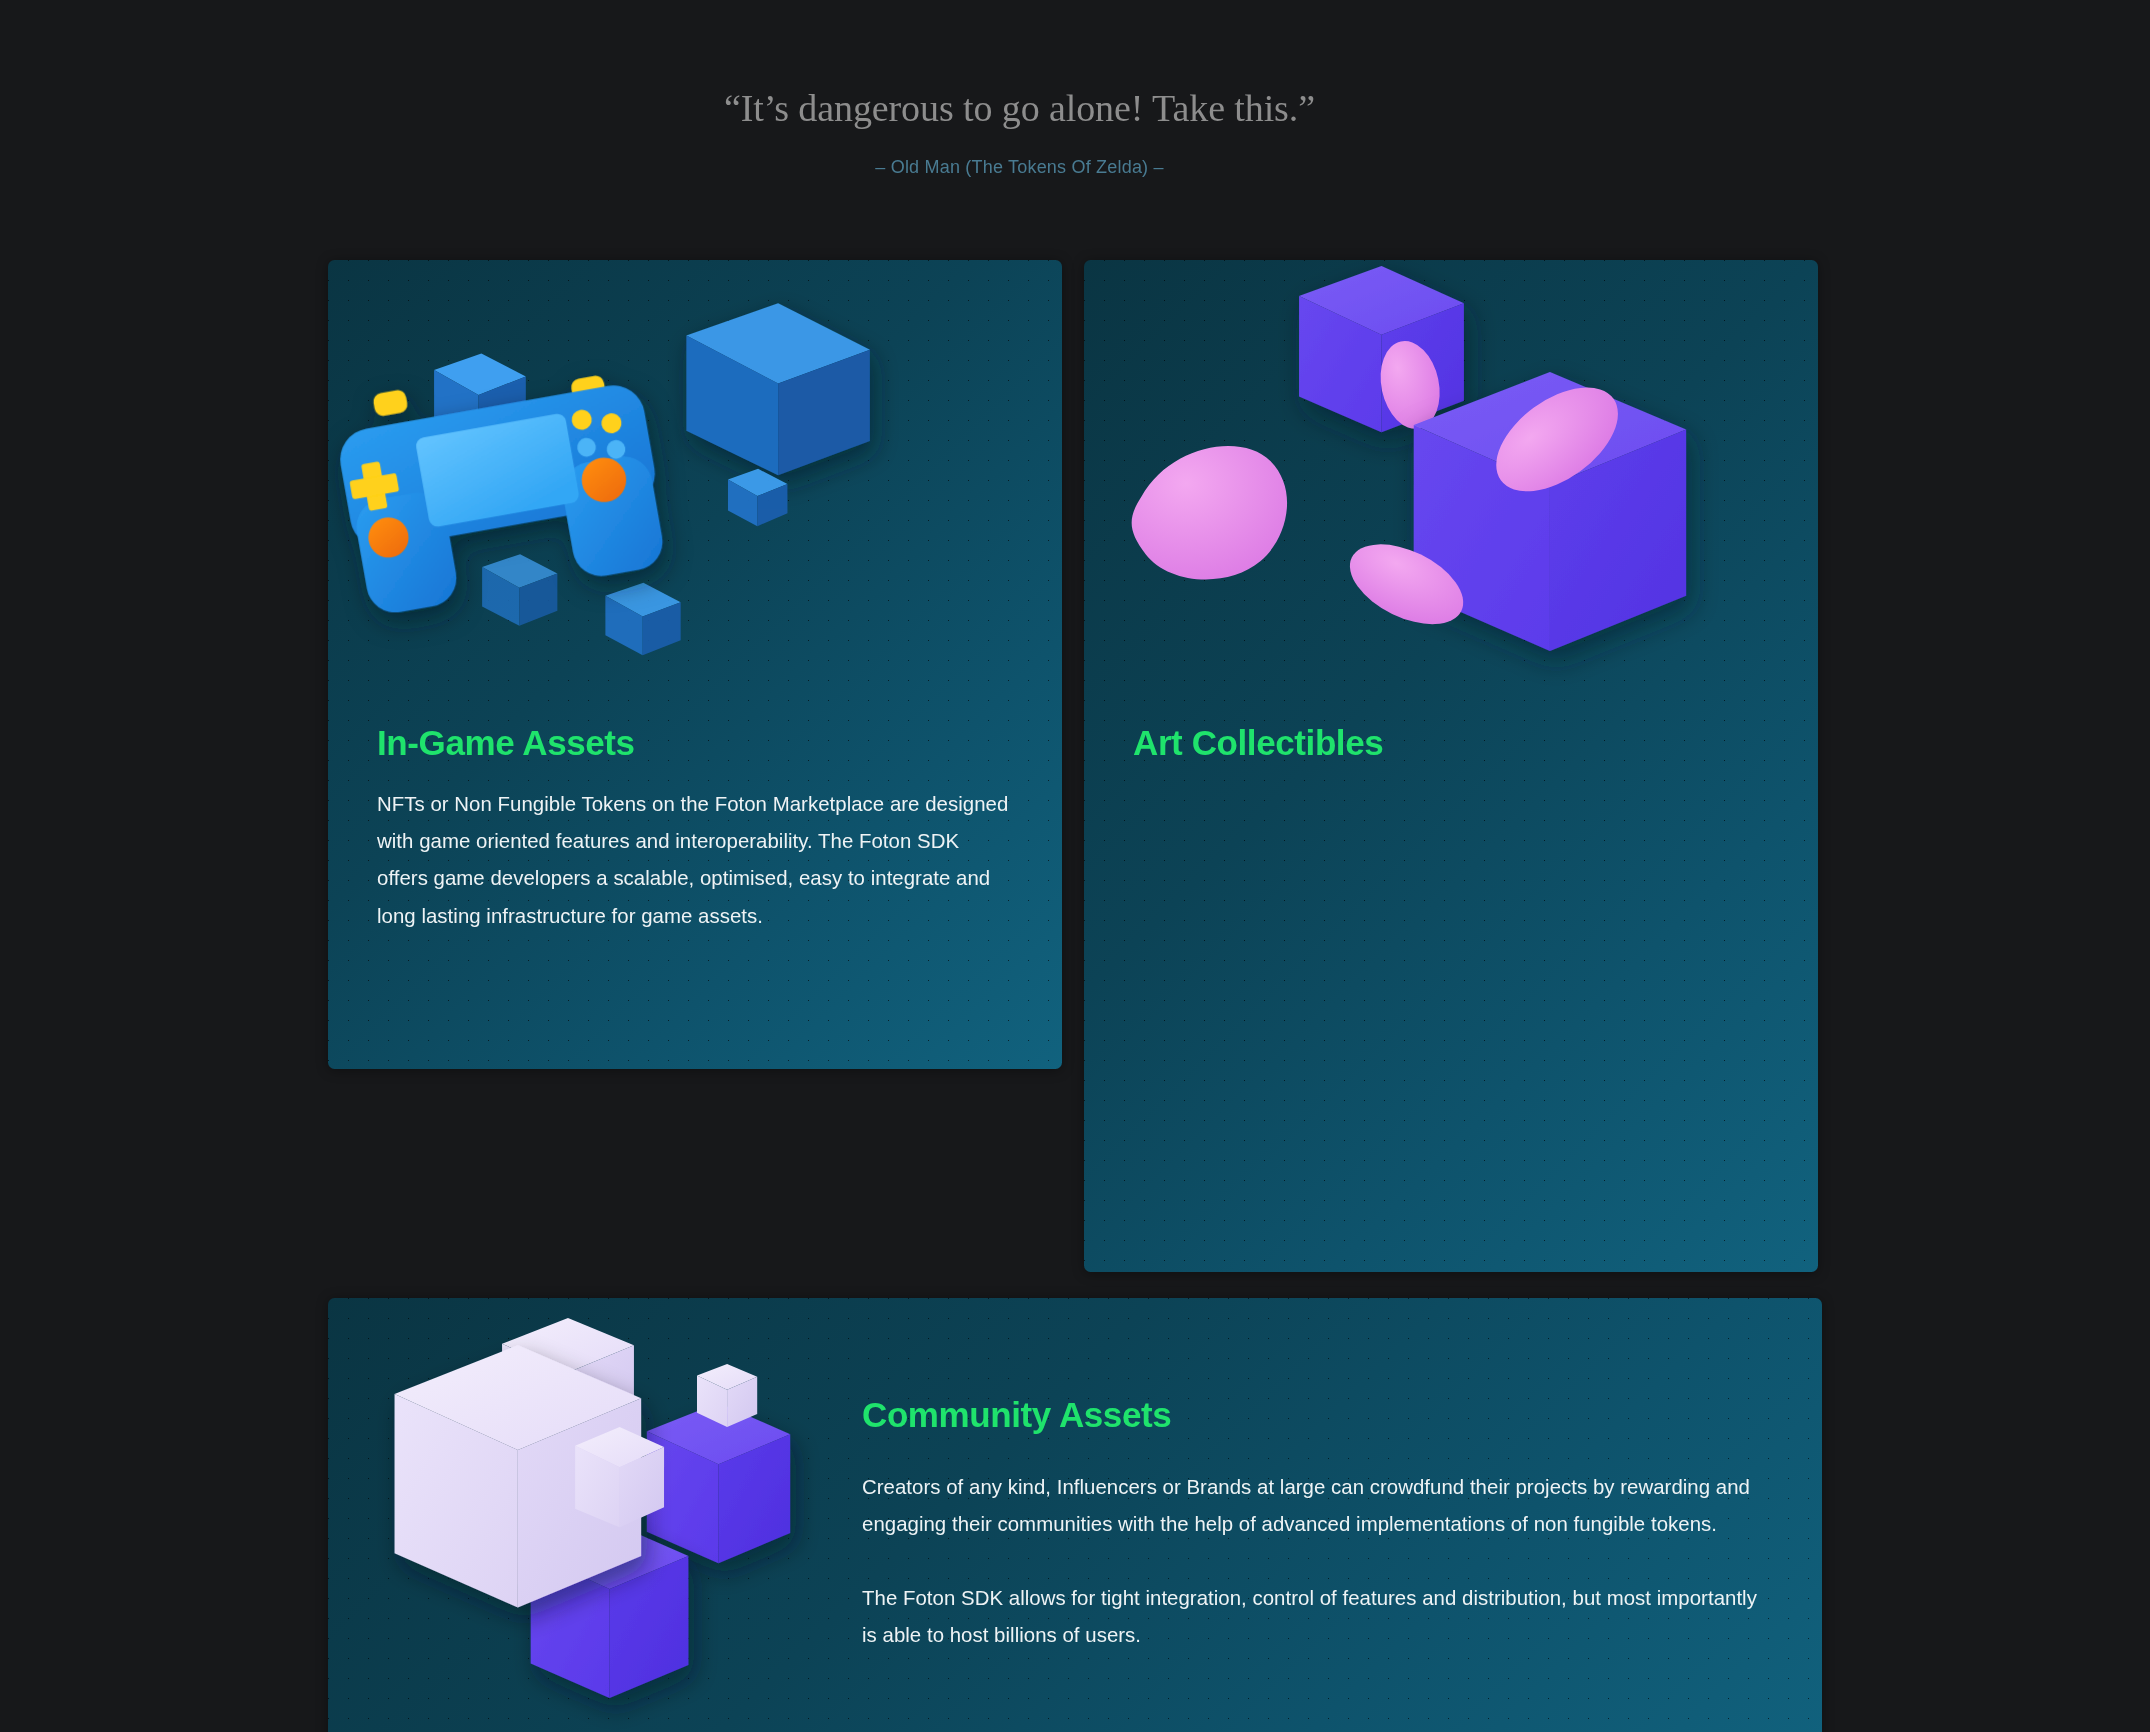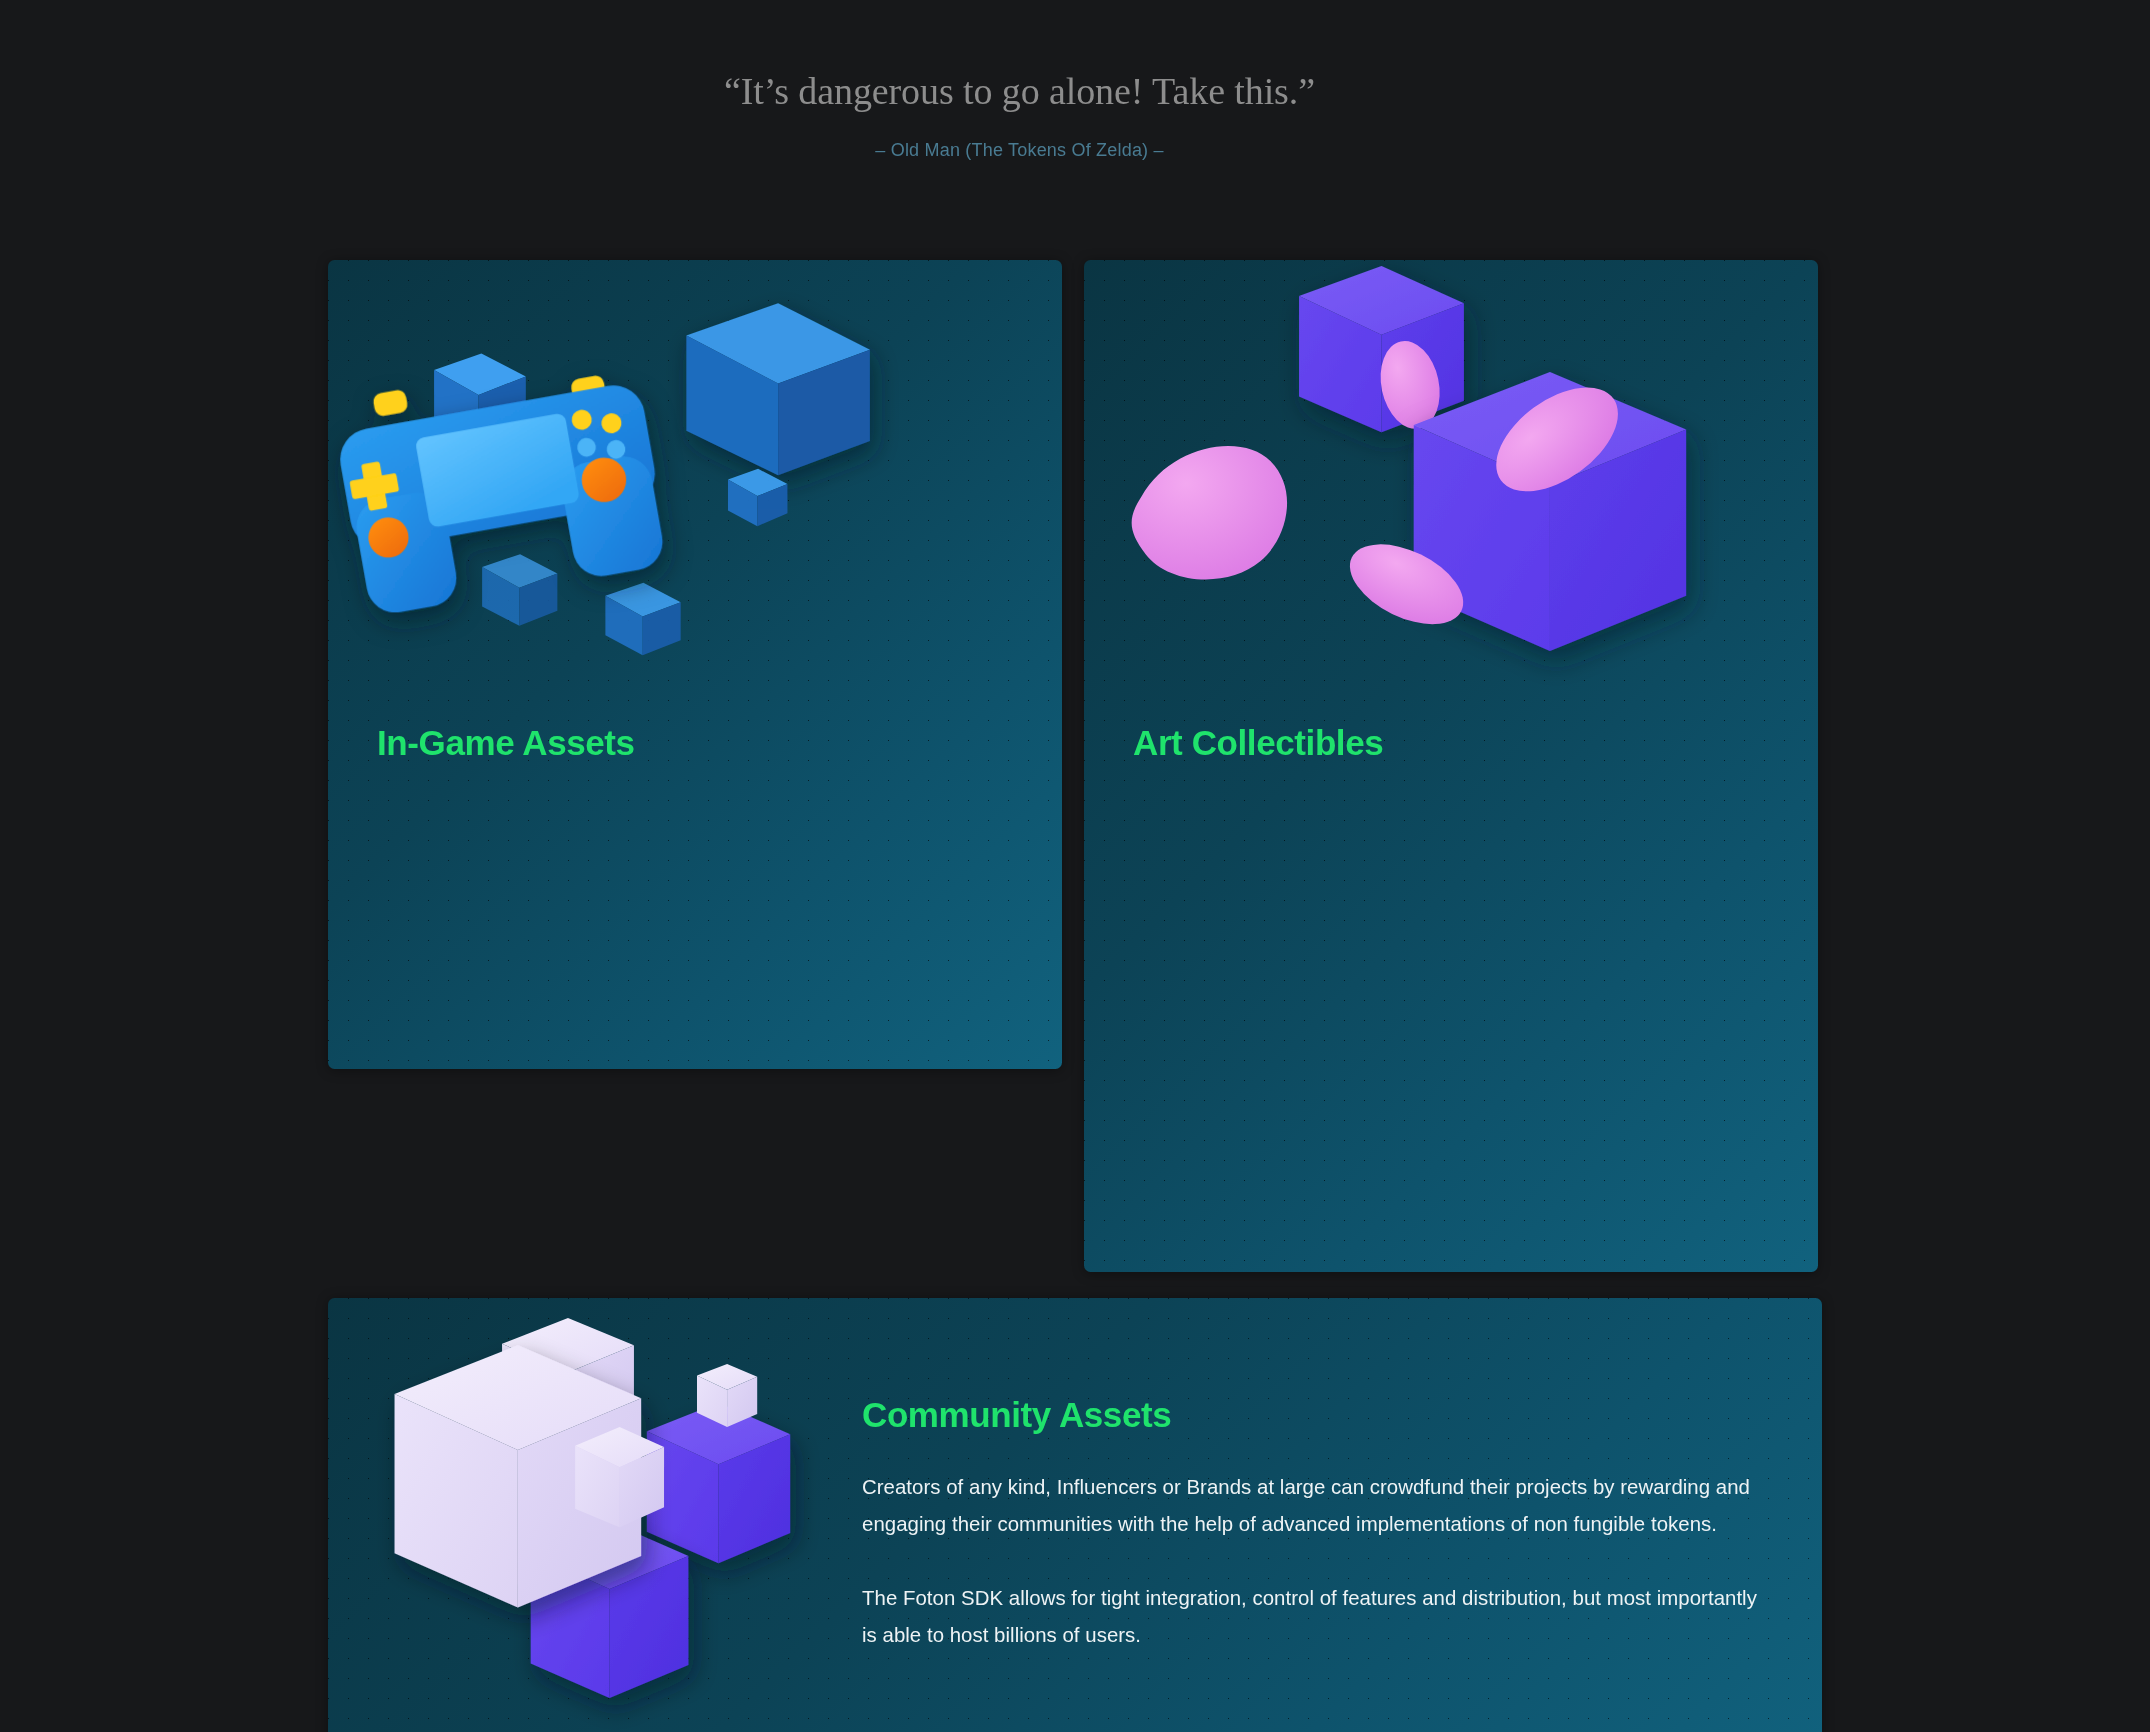--- a/index.html
+++ b/index.html
@@ -7,21 +7,21 @@
   html,body{background:#17181a;}
   body{
     width:2151px;height:1732px;
     font-family:"Liberation Sans", sans-serif;
     overflow:hidden;position:relative;
   }
 
   
   .quote-block{
     position:absolute;left:0;top:0;width:2039px;
-    text-align:center;padding-top:68px;
+    text-align:center;padding-top:85px;
   }
   .quote-text{
     font-family:"Liberation Serif", serif;
     font-size:38px;
     line-height:1.25;
     color:#8d8d8d;
     letter-spacing:-0.1px;
     font-weight:400;
   }
   .quote-attrib{
@@ -209,20 +209,21 @@
                 <circle cx="366" cy="279" r="13" fill="#4bb4f7"></circle>
                 <circle cx="406" cy="289" r="13" fill="#4bb4f7"></circle>
               </g>
             </g>
           </svg>
         </div>
       </div>
 
       <div class="card-body">
         <h2 class="card-title nosel">In-Game Assets</h2>
+        <p class="card-text nosel">NFTs or Non Fungible Tokens on the Foton Marketplace are designed with game oriented features and interoperability. The Foton SDK offers game developers a scalable, optimised, easy to integrate and long lasting infrastructure for game assets.</p>
       </div>
     </div>
 
     <div class="card card-b">
 
       <div class="art-pane">
         <div class="ill">
           <svg viewBox="0 0 1024 648" preserveAspectRatio="xMidYMid meet" aria-hidden="true">
             <defs>
               <linearGradient id="pTop" x1="0" y1="0" x2="1" y2="1">

